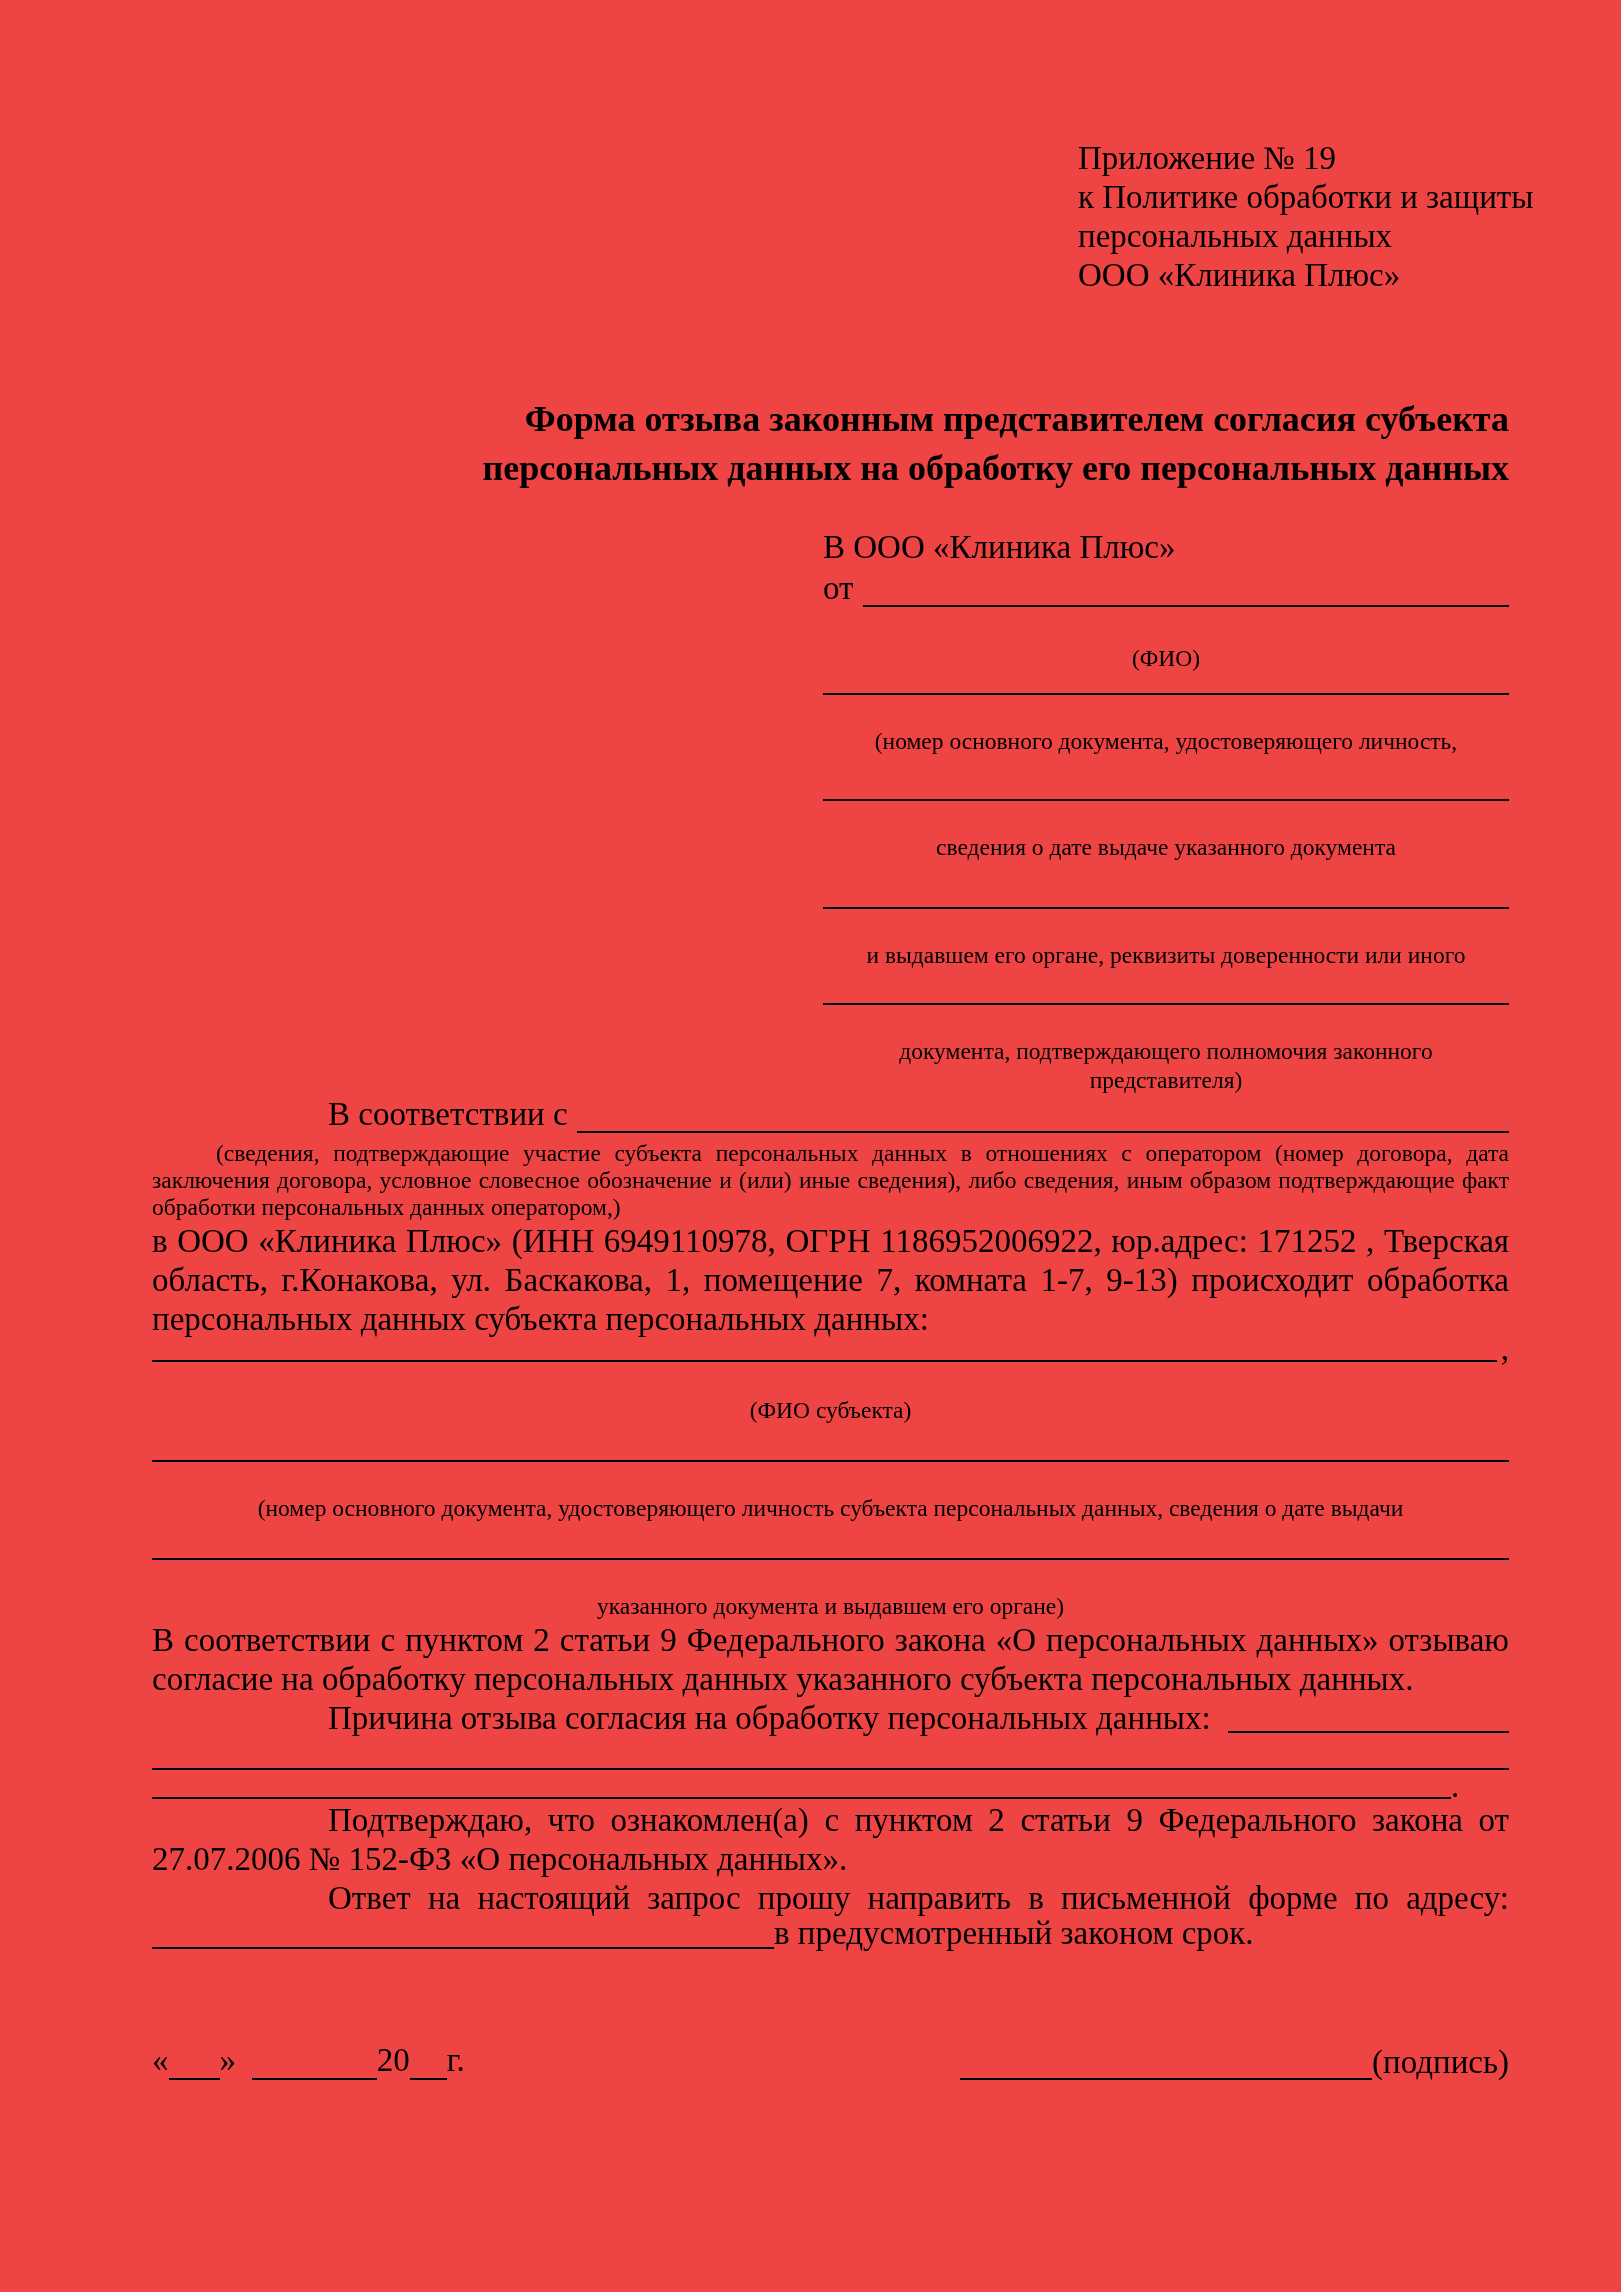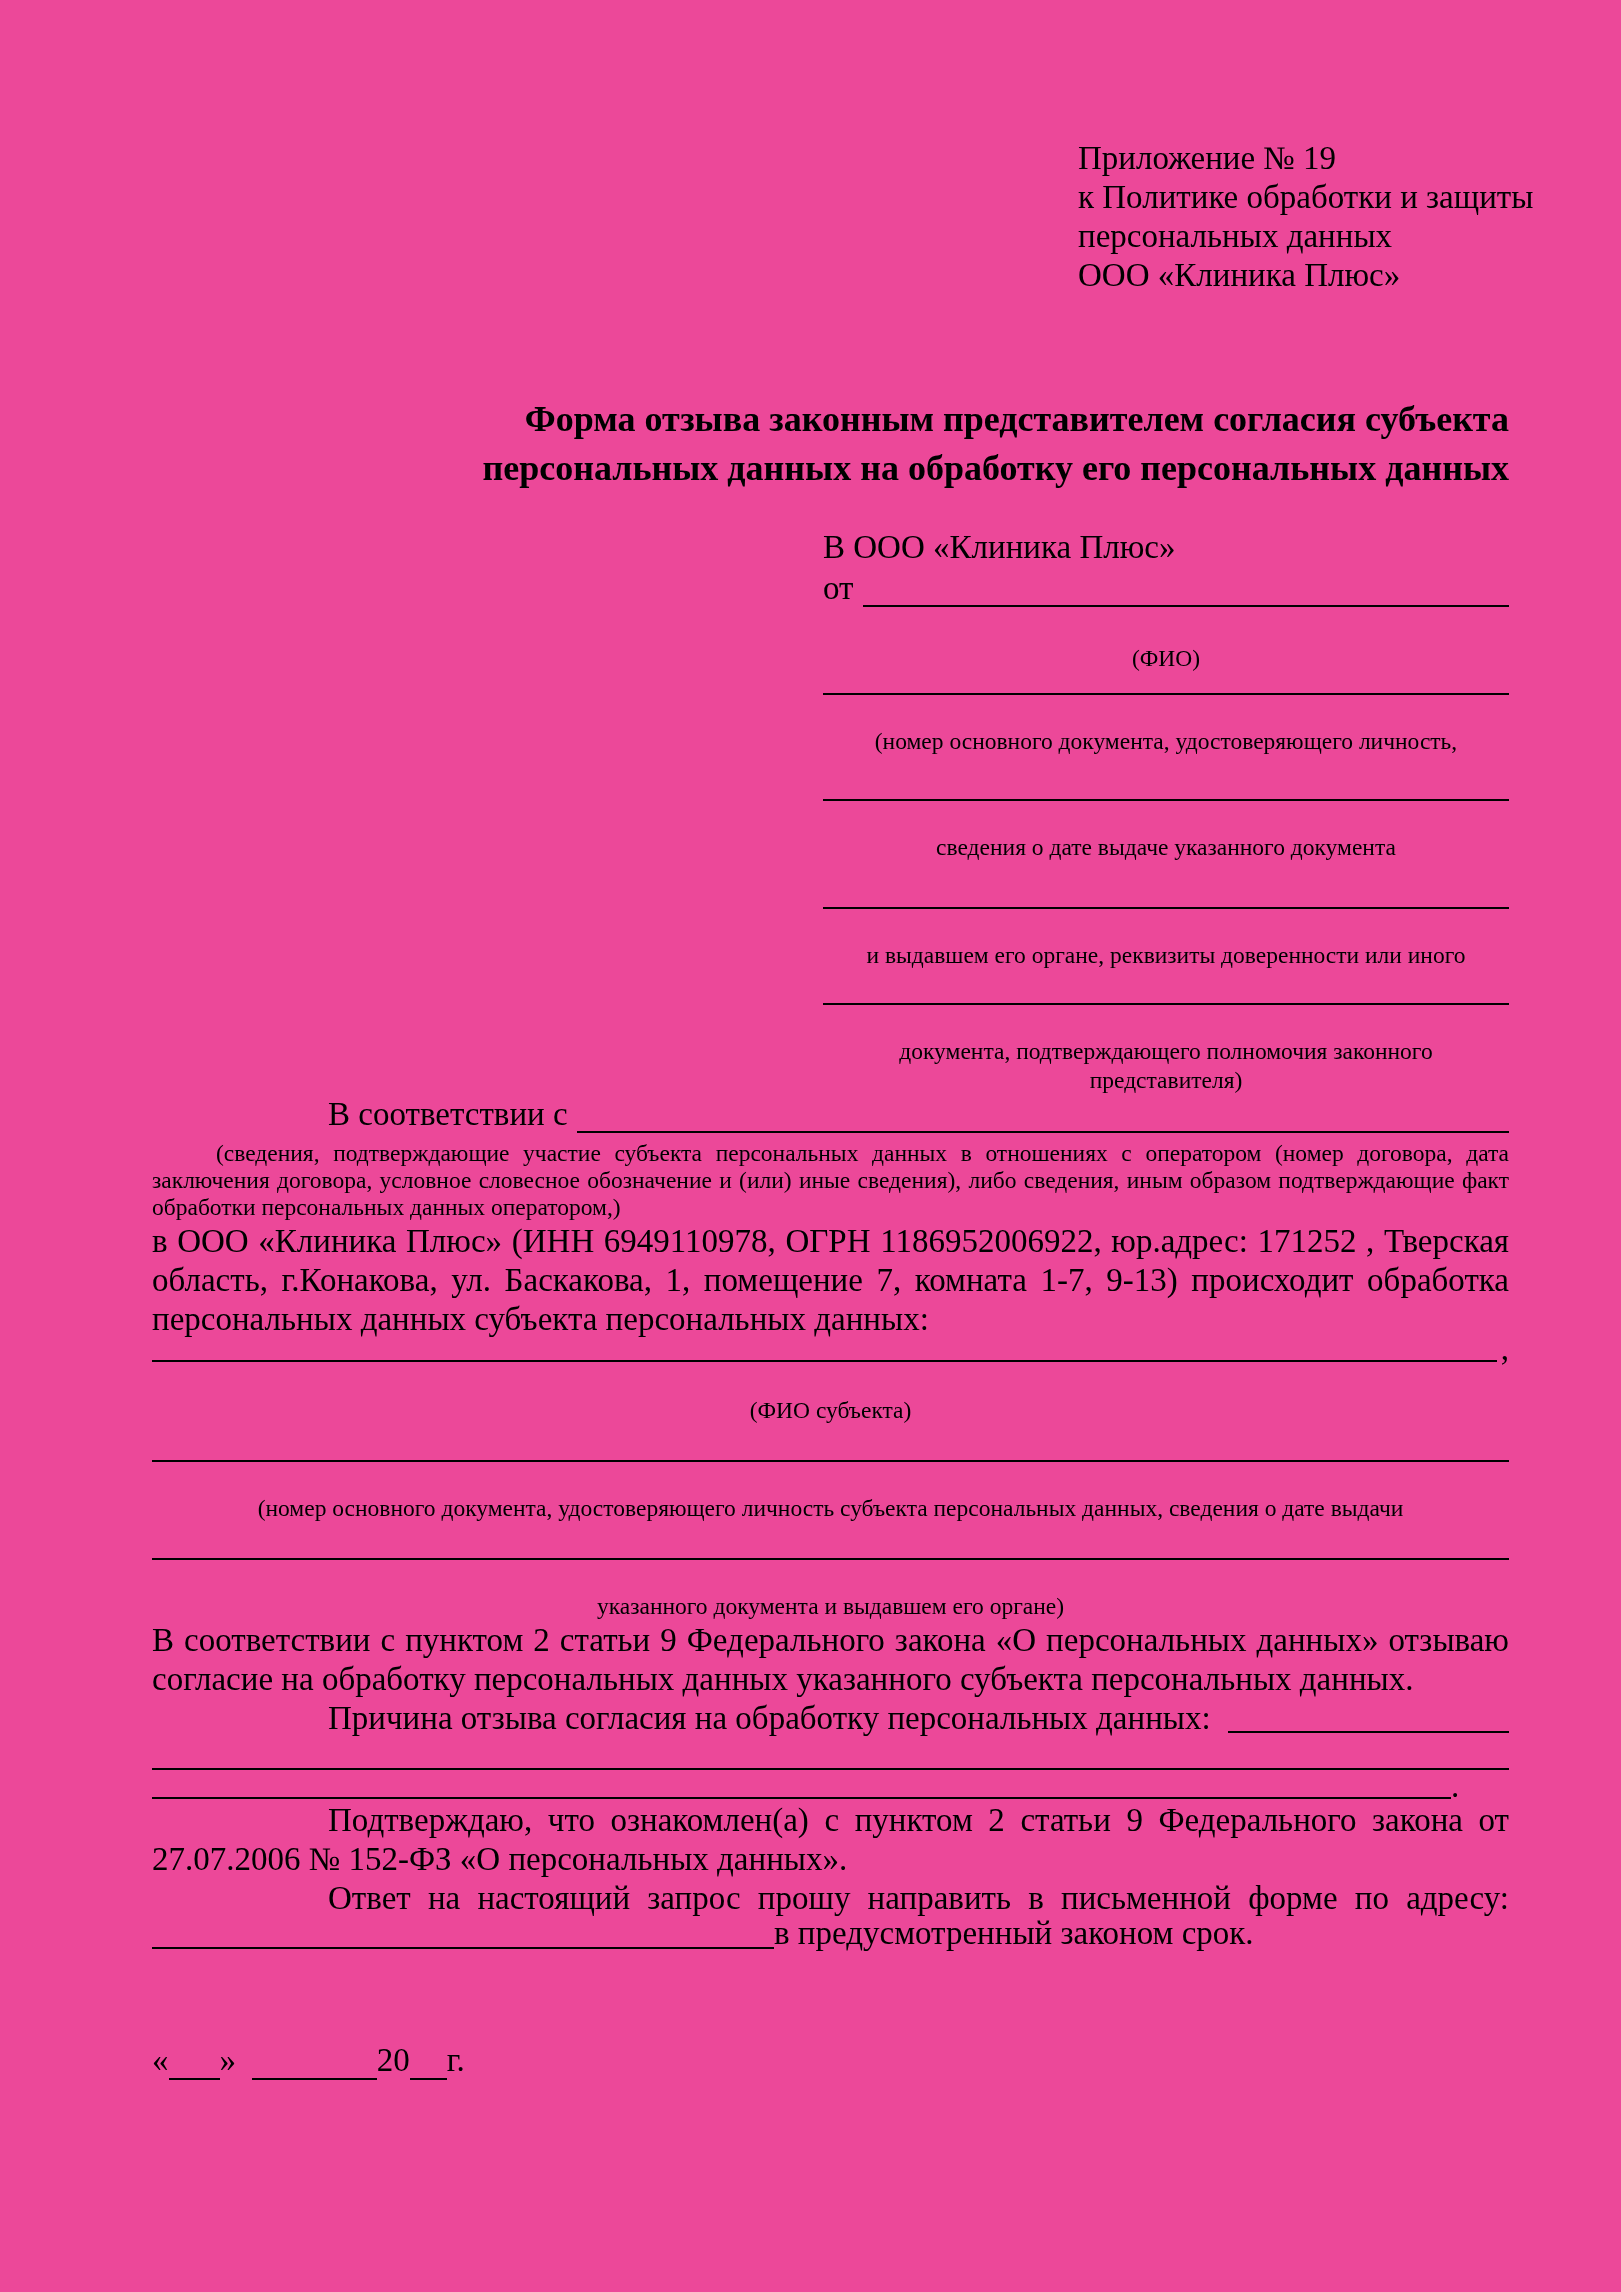--- a/index.html
+++ b/index.html
@@ -1,21 +1,21 @@
 <!DOCTYPE html>
 <html lang="ru"><head>
 <meta charset="utf-8">
 <style>
   html, body { margin: 0; padding: 0; background: #888; }
   .page {
     position: relative;
     width: 1621px;
     height: 2293px;
     margin: 0 auto;
-    background: #ec4899;
+    background: #ef4444;
     color: #000000;
     font-family: "Liberation Serif", serif;
     font-size: 33px;
     line-height: 39px;
     box-sizing: border-box;
     padding: 139px 112px 0 152px;
     overflow: hidden;
   }
   
   .hdr { margin-left: 926px; }
@@ -149,16 +149,20 @@
   <div class="footer">
     <div class="date-part">
       <span class="txt">«</span>
       <span class="dline d1"></span>
       <span class="txt">»</span>
       <span class="dline d2"></span>
       <span class="txt">20</span>
       <span class="dline d3"></span>
       <span class="txt">г.</span>
     </div>
+    <div class="sign-part">
+      <span class="sline"></span>
+      <span class="txt">(подпись)</span>
+    </div>
   </div>
 
 </div>
 
 
 </body></html>

